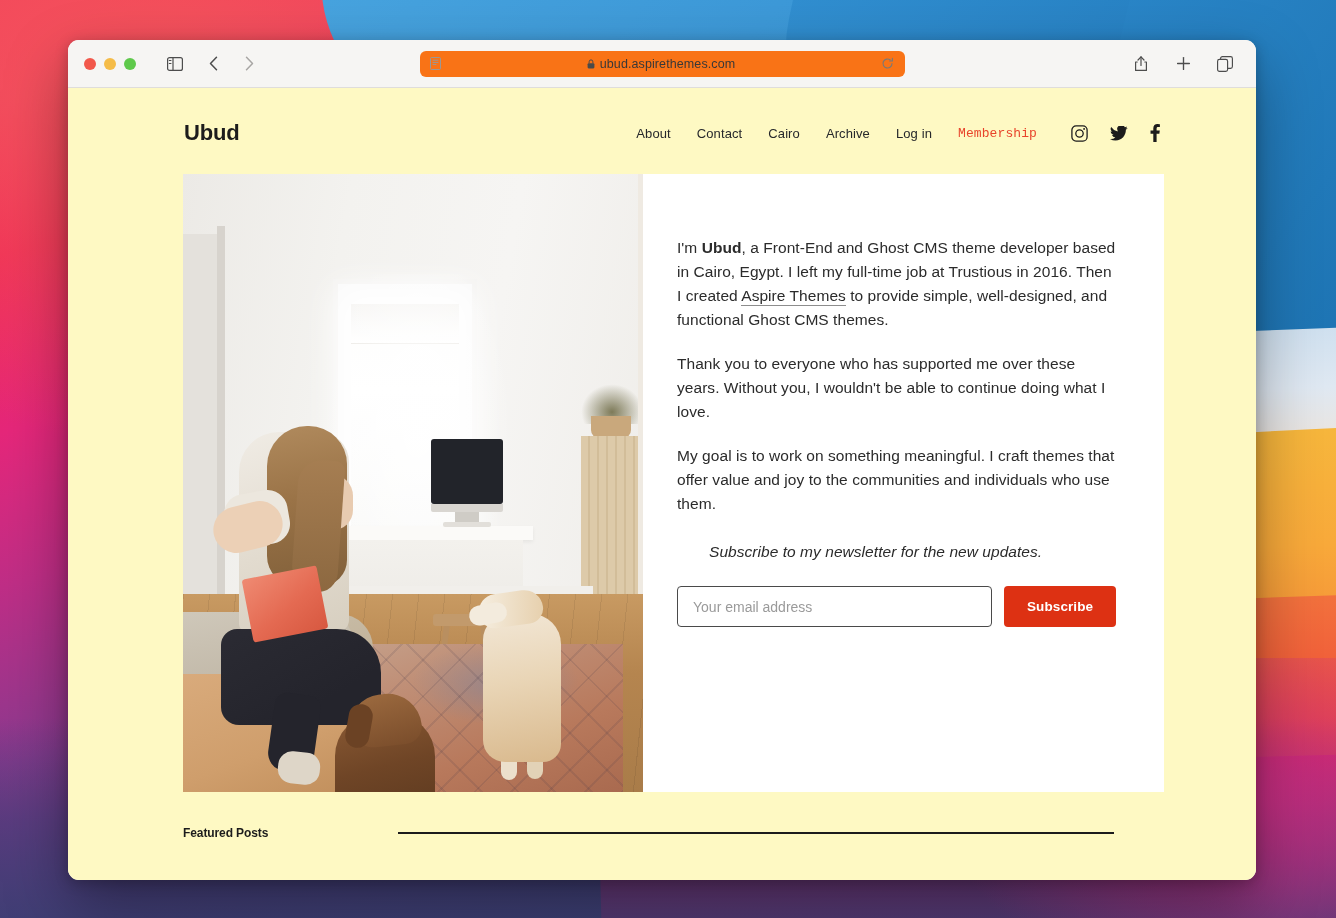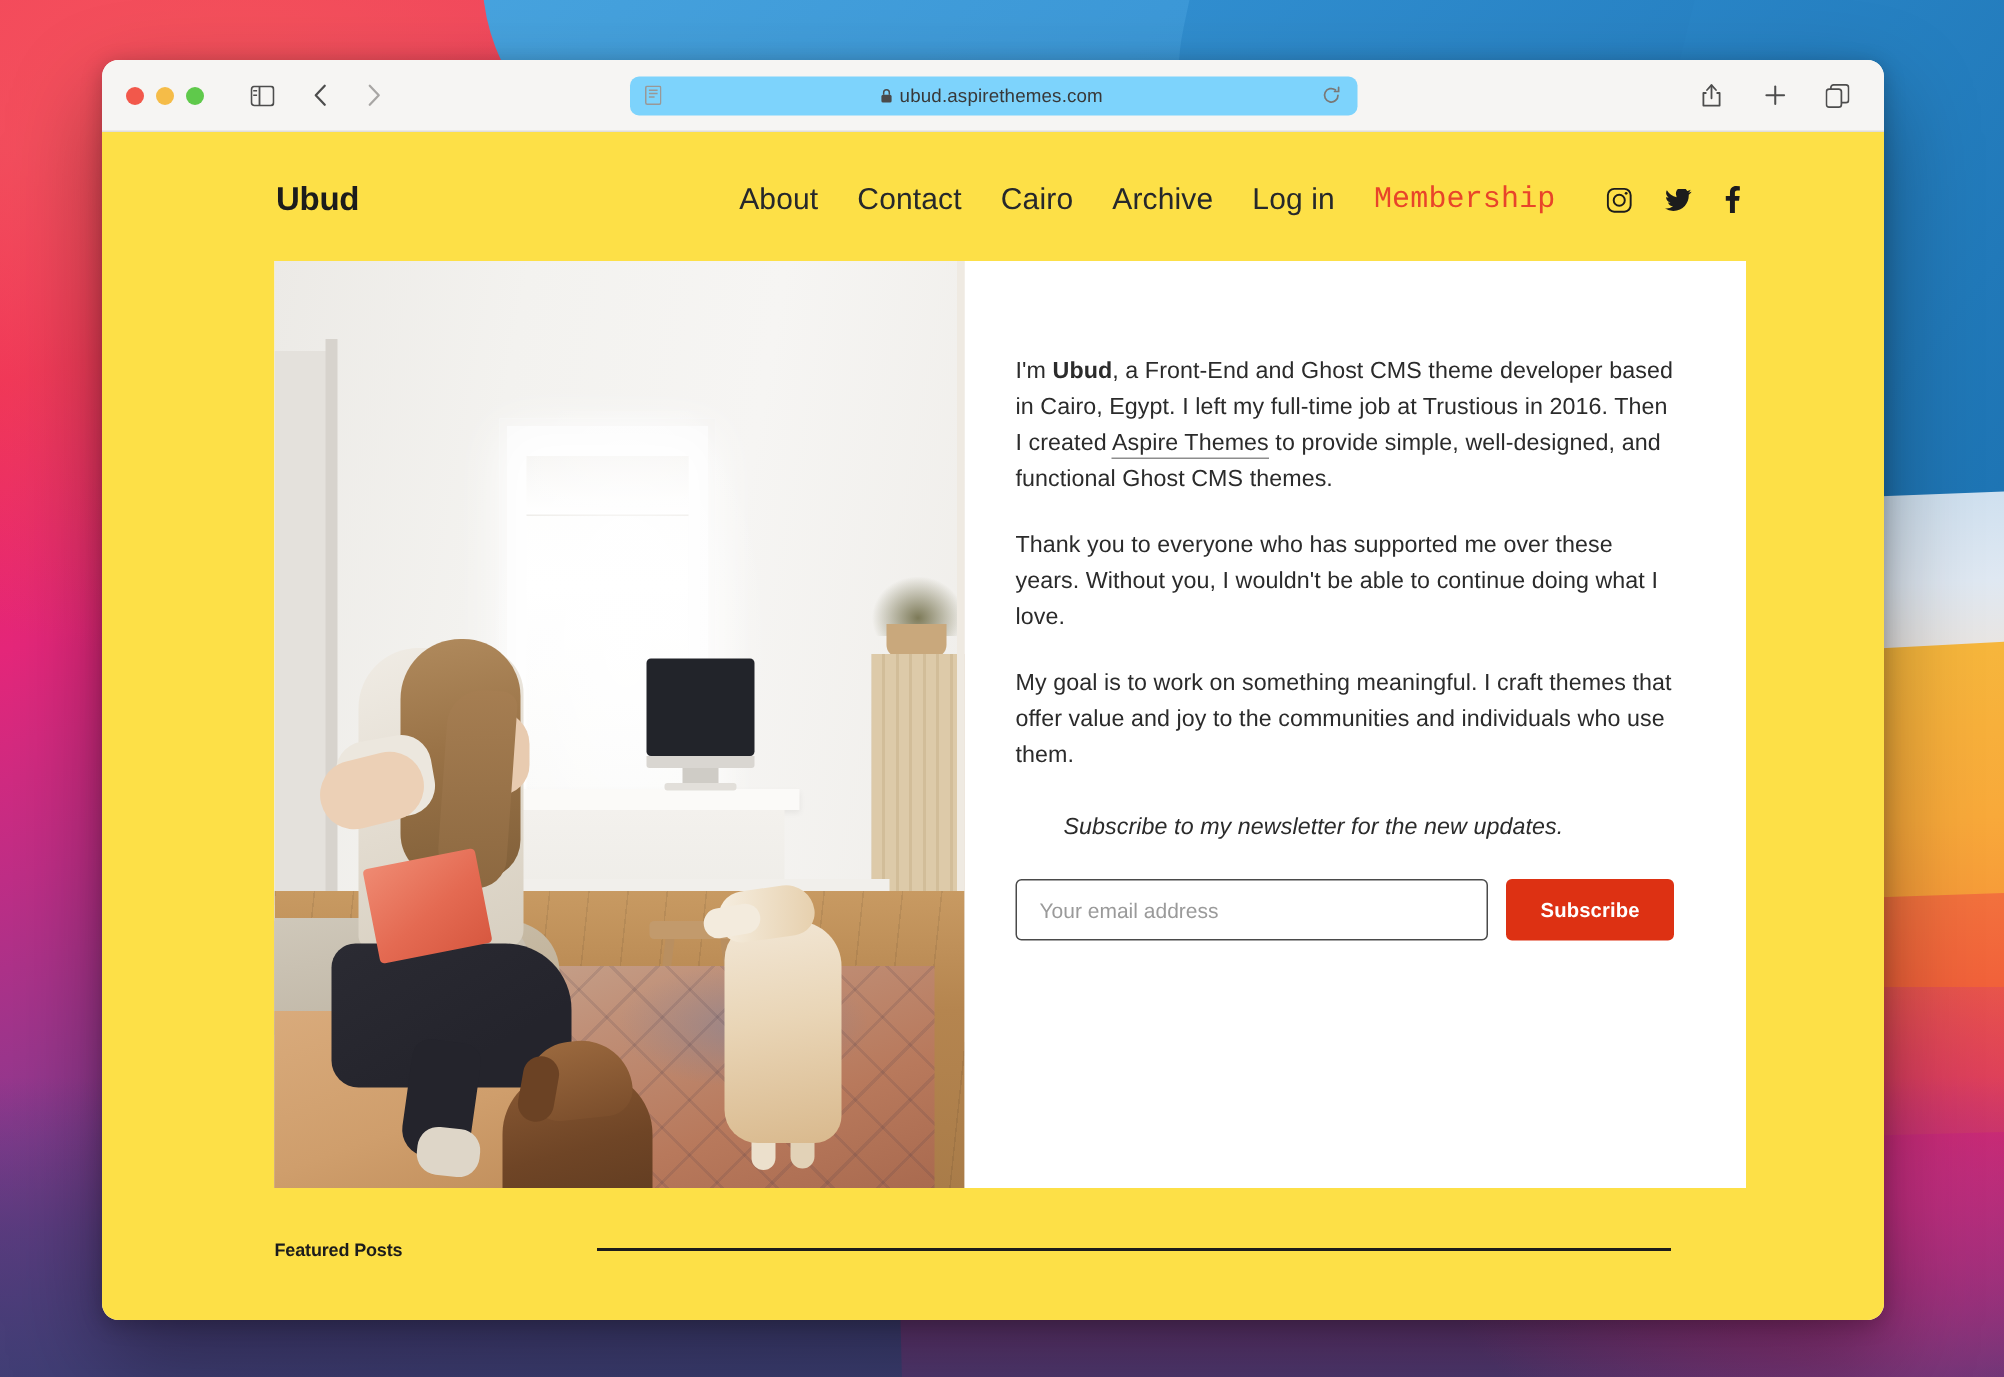--- a/index.html
+++ b/index.html
@@ -125,21 +125,21 @@
 
   .addressbar-wrap {
     position: absolute;
     left: 0; right: 0;
     display: flex; justify-content: center;
     pointer-events: none;
   }
   .addressbar {
     pointer-events: auto;
     width: 485px; height: 26px;
-    background: #7dd3fc;
+    background: #f97316;
     border-radius: 6px;
     display: flex;
     align-items: center;
     position: relative;
     padding: 0 8px;
   }
   .ab-reader {
     width: 16px; height: 16px;
     display: flex; align-items: center; justify-content: center;
     color: #9a9896;
@@ -166,21 +166,21 @@
     margin-left: auto;
     display: flex;
     align-items: center;
     gap: 12px;
     color: #4d4d4d;
   }
 
   
   .page {
     flex: 1;
-    background: #fde047;
+    background: #fef9c3;
     overflow: hidden;
     position: relative;
   }
 
   .site-header {
     display: flex;
     align-items: center;
     padding: 32px 48px 28px 116px;
   }
   .brand {
@@ -190,21 +190,21 @@
     letter-spacing: -.2px;
   }
   .nav {
     margin-left: auto;
     display: flex;
     align-items: center;
     gap: 26px;
     padding-right: 48px;
   }
   .nav a {
-    font-size: 20px;
+    font-size: 13px;
     color: #26282b;
     text-decoration: none;
     letter-spacing: .1px;
   }
   .nav a.accent { color: #e8442a; font-family: Liberation Mono, monospace; }
   .socials {
     display: flex;
     align-items: center;
     gap: 22px;
     margin-left: 8px;

